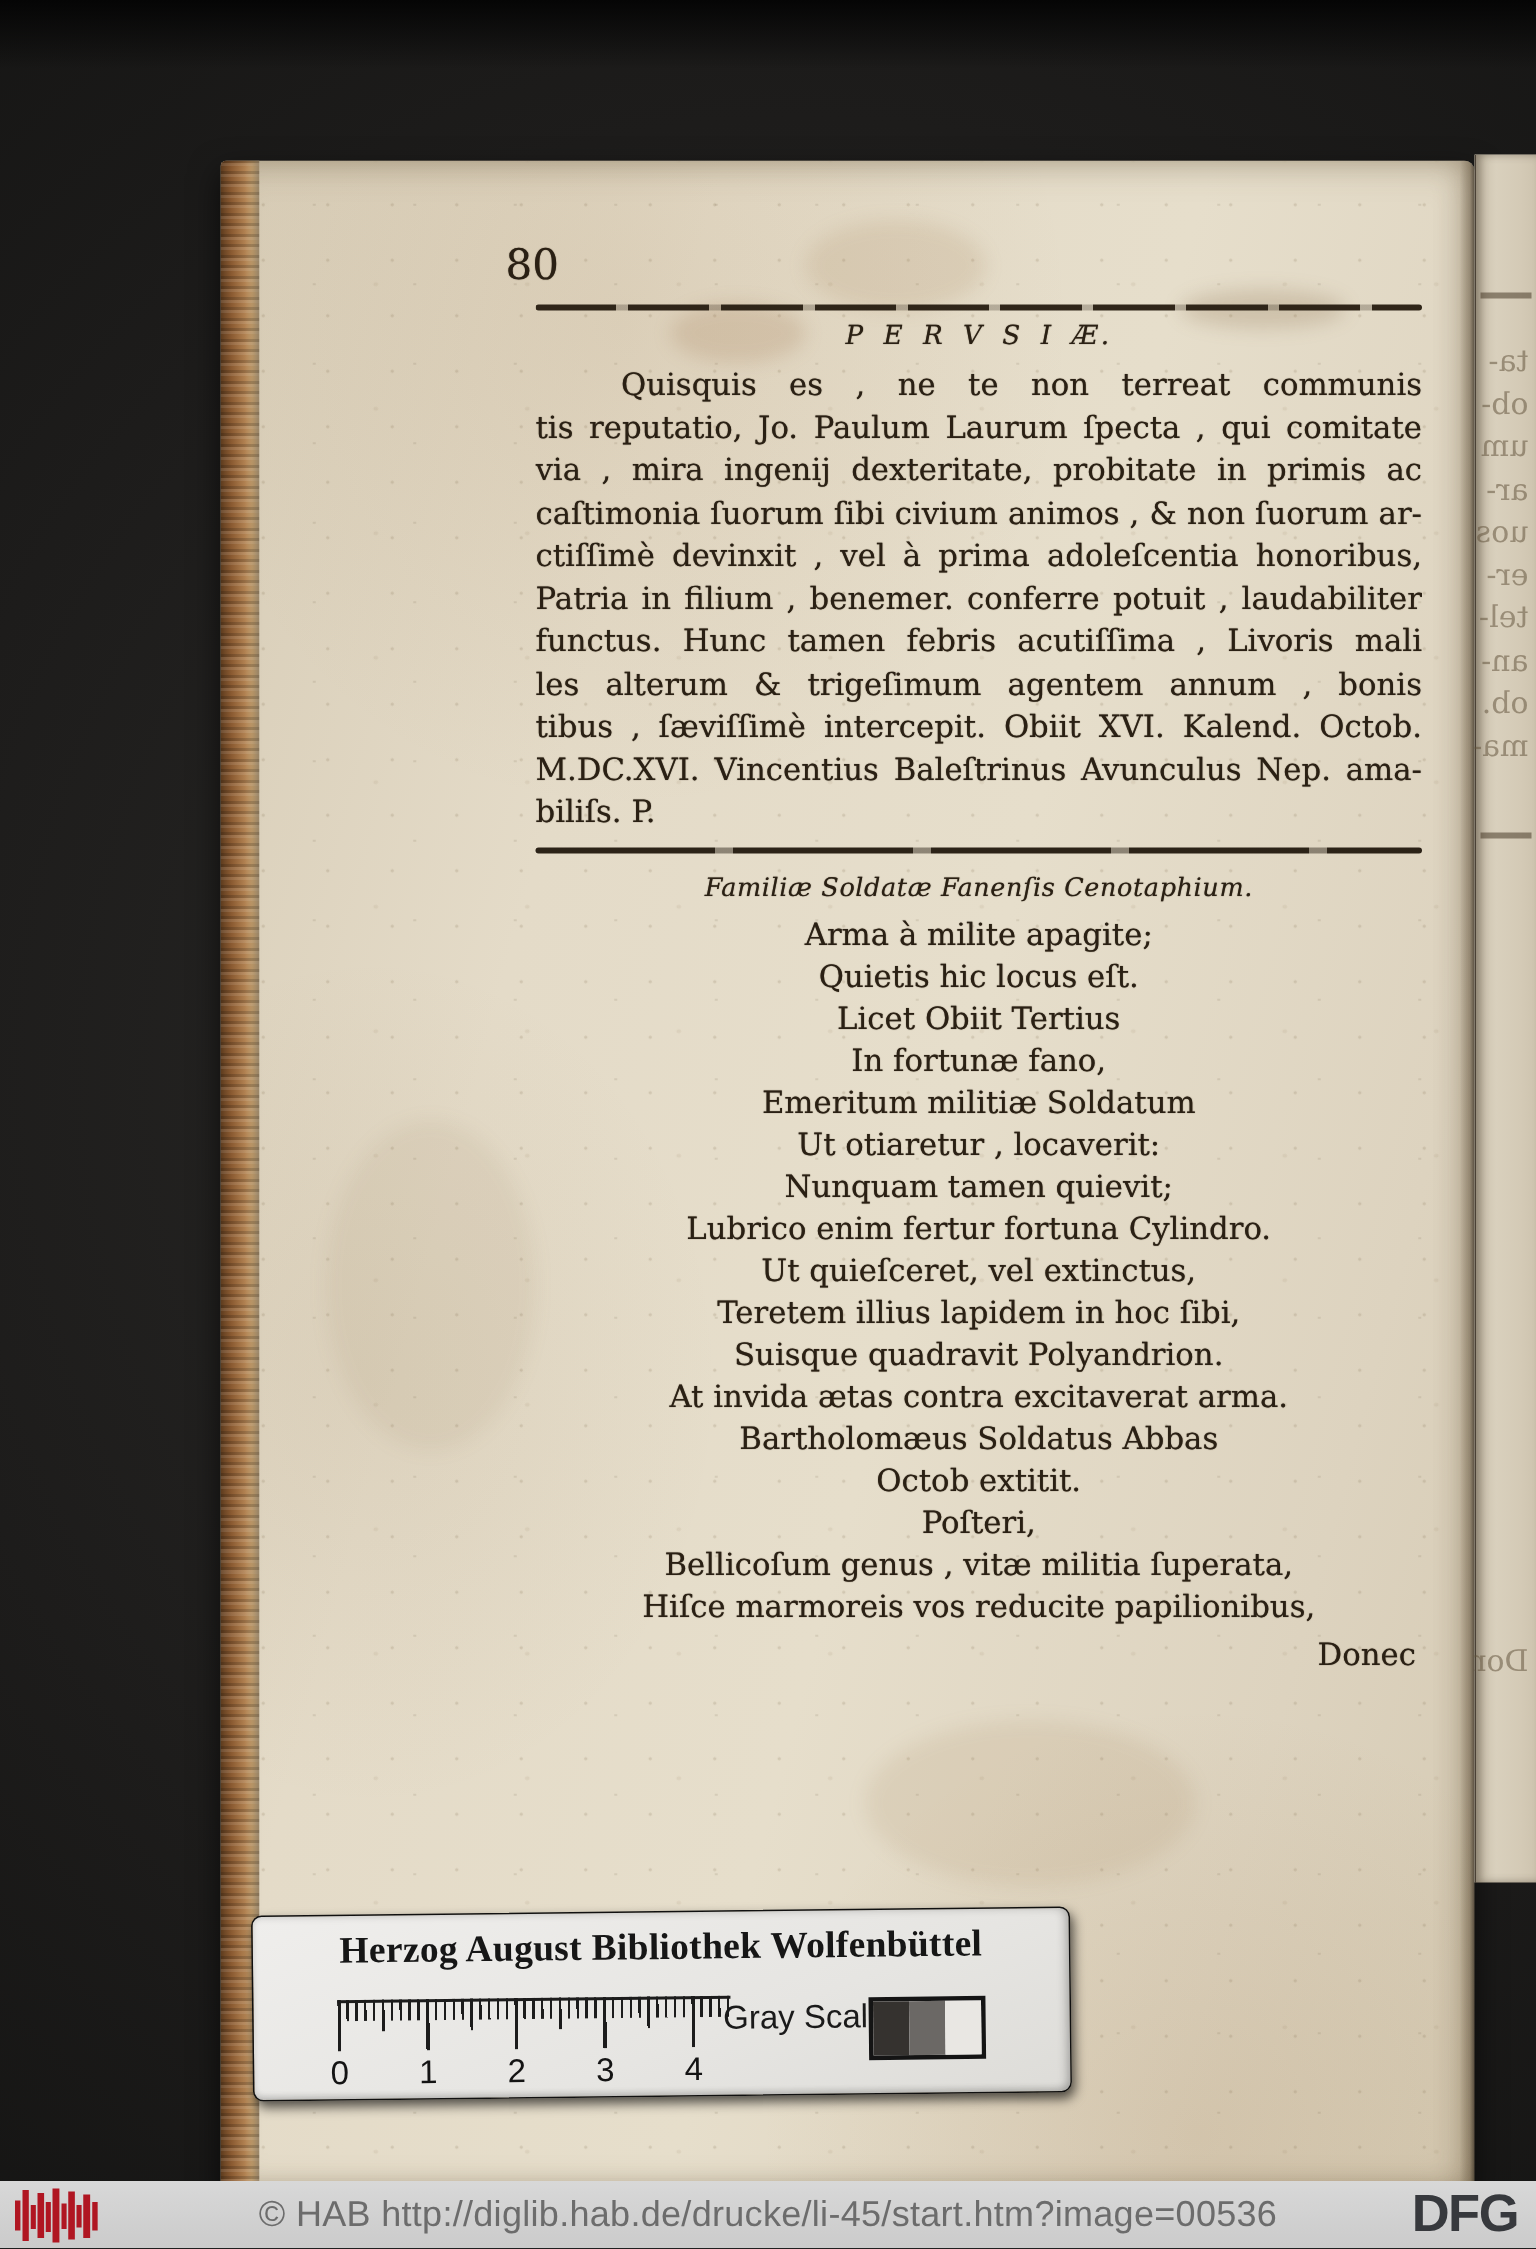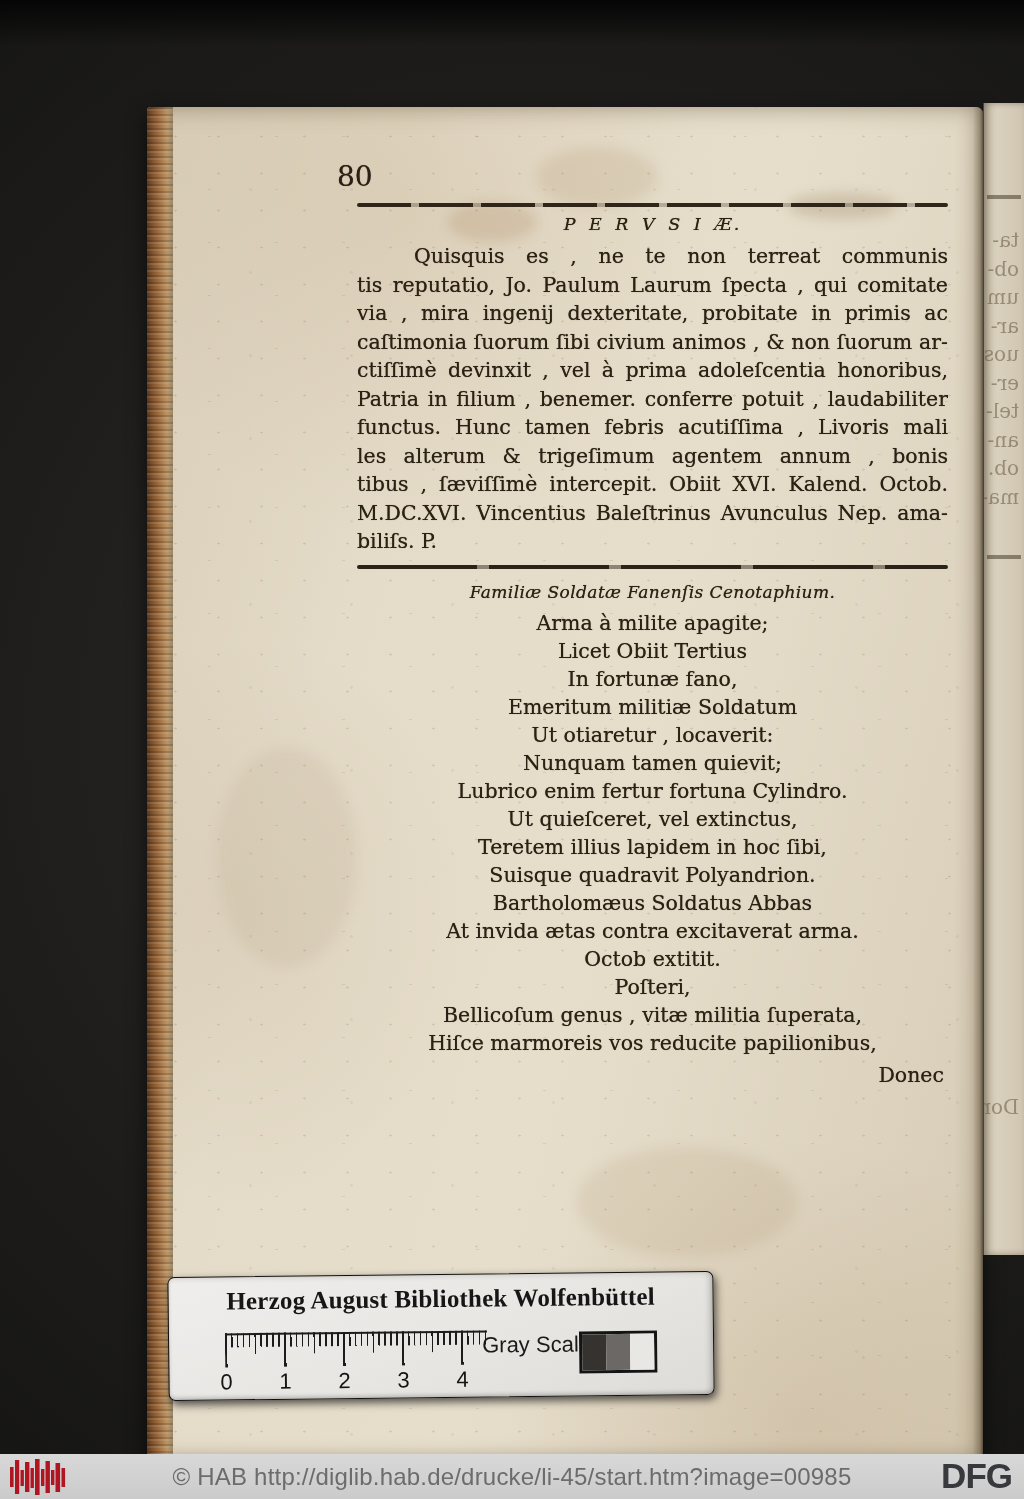--- a/index.html
+++ b/index.html
@@ -180,31 +180,32 @@
         <div class="pline">tibus , ſæviſſimè intercepit.  Obiit XVI. Kalend. Octob.</div>
         <div class="pline">M.DC.XVI. Vincentius Baleſtrinus Avunculus Nep. ama-</div>
         <div class="pline last">biliſs. P.</div>
       </div>
 
       <div class="rule2"></div>
       <div class="cenotaph">Familiæ Soldatæ Fanenſis Cenotaphium.</div>
 
       <div class="verses">
         <div class="vline">Arma à milite apagite;</div>
+        <div class="vline">Quietis hic locus eſt.</div>
         <div class="vline">Licet Obiit Tertius</div>
         <div class="vline">In fortunæ fano,</div>
         <div class="vline">Emeritum militiæ Soldatum</div>
         <div class="vline">Ut otiaretur , locaverit:</div>
         <div class="vline">Nunquam tamen quievit;</div>
         <div class="vline">Lubrico enim fertur fortuna Cylindro.</div>
         <div class="vline">Ut quieſceret, vel extinctus,</div>
         <div class="vline">Teretem illius lapidem in hoc ſibi,</div>
         <div class="vline">Suisque quadravit Polyandrion.</div>
+        <div class="vline">At invida ætas contra excitaverat arma.</div>
         <div class="vline">Bartholomæus Soldatus Abbas</div>
-        <div class="vline">At invida ætas contra excitaverat arma.</div>
         <div class="vline">Octob extitit.</div>
         <div class="vline">Poſteri,</div>
         <div class="vline">Bellicoſum genus , vitæ militia ſuperata,</div>
         <div class="vline">Hiſce marmoreis vos reducite papilionibus,</div>
       </div>
 
       <div class="catchword">Donec</div>
     </div>
   </div>
 
@@ -254,17 +255,17 @@
         <rect x="16" y="4" width="4.4" height="30"></rect>
         <rect x="21.5" y="10" width="3.4" height="20"></rect>
         <rect x="26" y="1" width="4.6" height="36"></rect>
         <rect x="32" y="11" width="3.4" height="17"></rect>
         <rect x="36.5" y="3" width="4.4" height="32"></rect>
         <rect x="42" y="12" width="3.4" height="15"></rect>
         <rect x="46.5" y="5" width="4.6" height="29"></rect>
         <rect x="52.5" y="10" width="3.6" height="19"></rect>
       </g>
     </svg>
-    <div class="footer-text">© HAB http://diglib.hab.de/drucke/li-45/start.htm?image=00985</div>
+    <div class="footer-text">© HAB http://diglib.hab.de/drucke/li-45/start.htm?image=00536</div>
     <div class="dfg-logo">DFG</div>
   </div>
 
 </div>
 
 </body></html>

